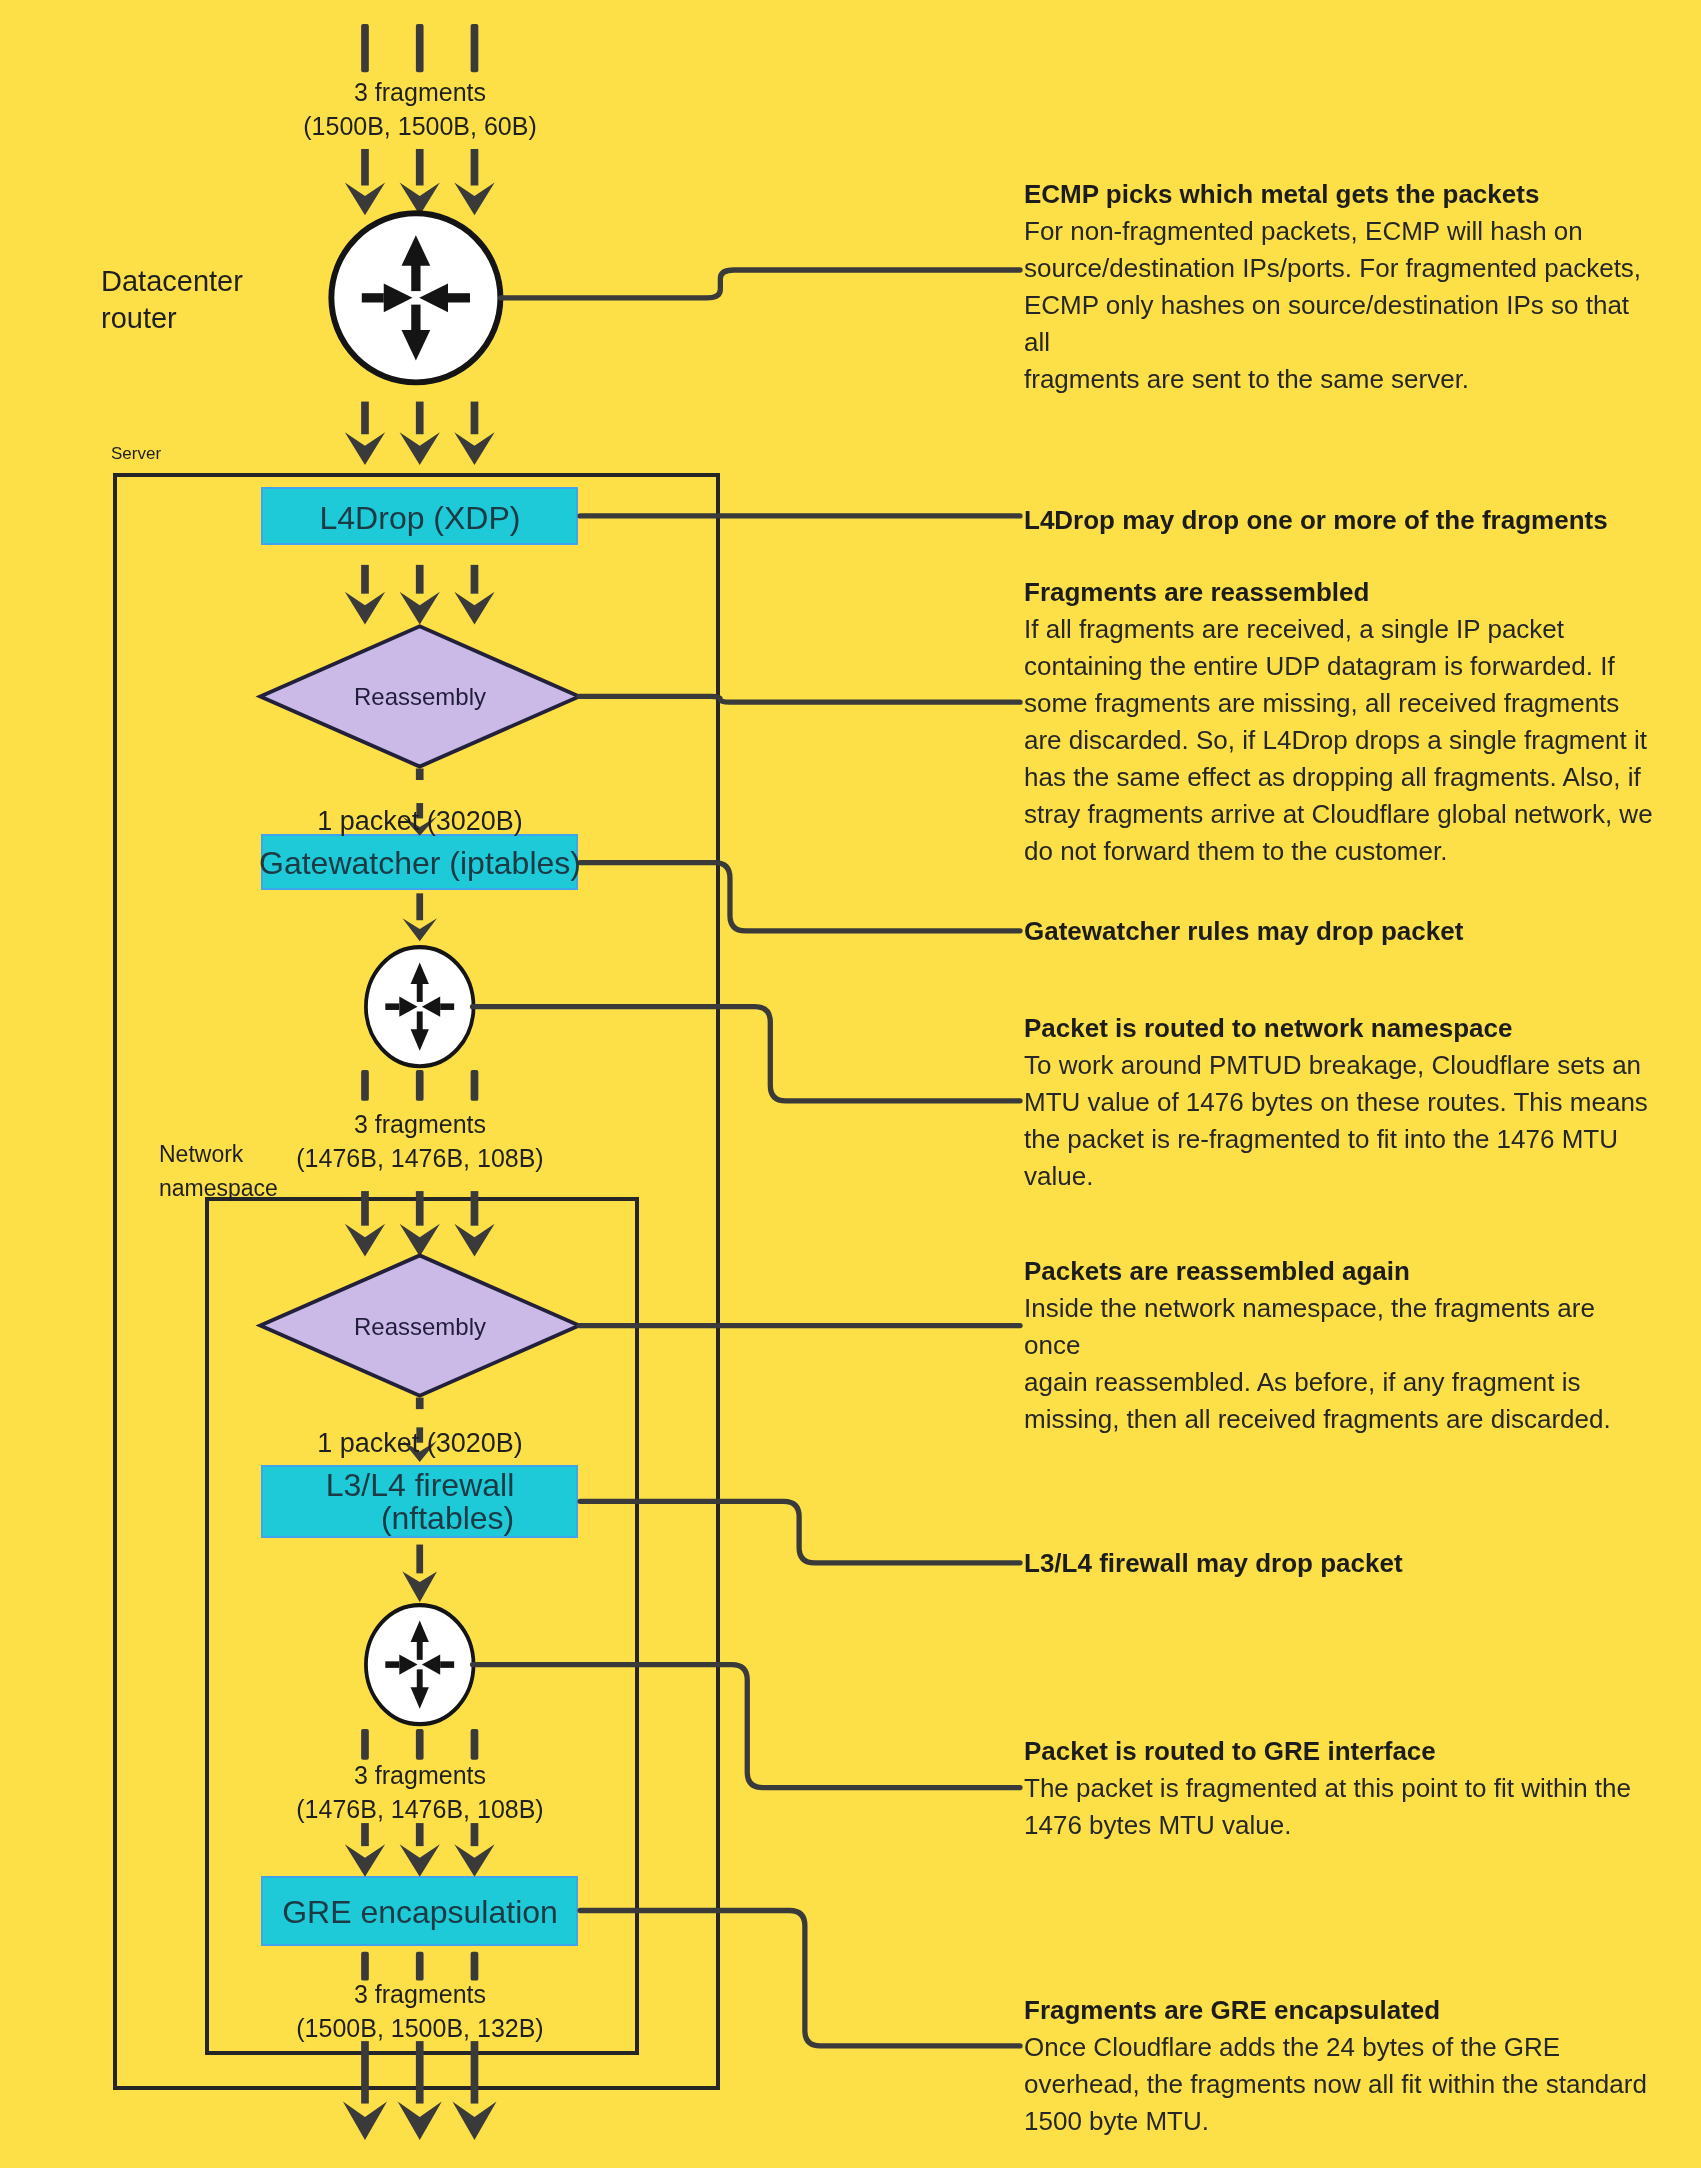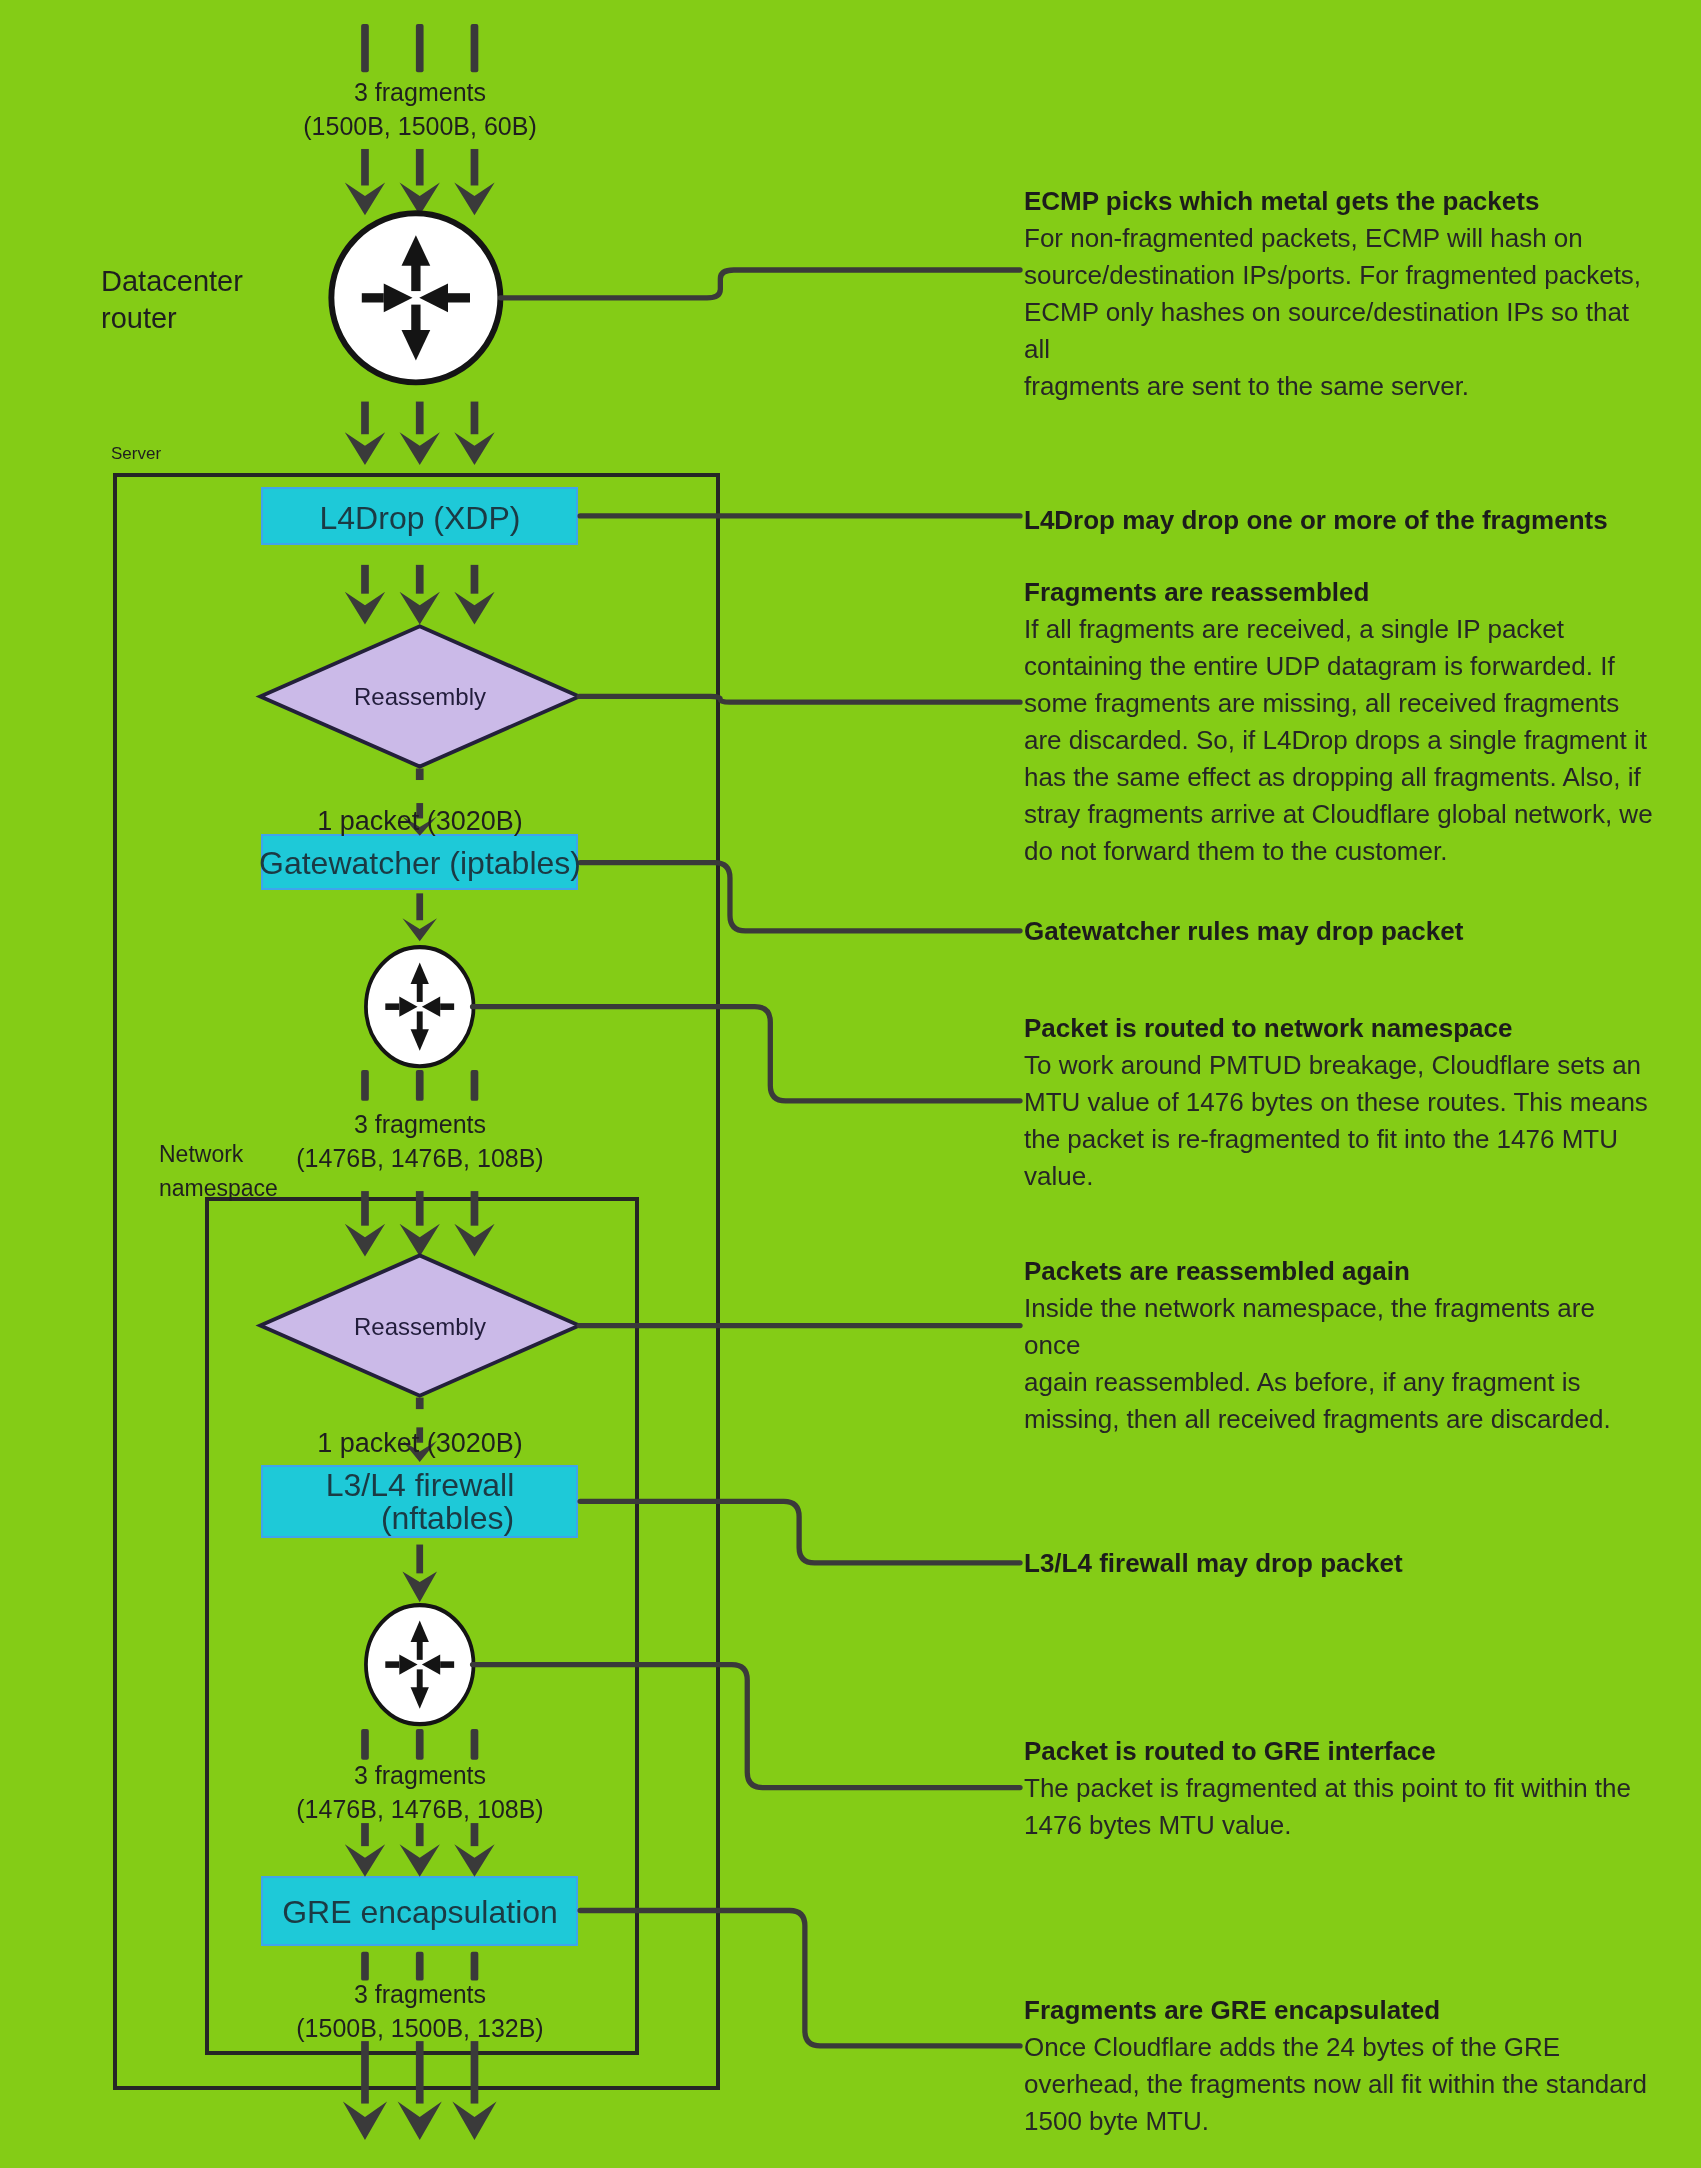--- a/index.html
+++ b/index.html
@@ -1,17 +1,17 @@
 <!DOCTYPE html>
 <html><head>
 <meta charset="utf-8">
 <style>
   html,body{margin:0;padding:0;background:#ffffff;}
   .canvas{
-    position:relative;width:1701px;height:2168px;background:#84cc16;overflow:hidden;
+    position:relative;width:1701px;height:2168px;background:#fde047;overflow:hidden;
     font-family:"Liberation Sans", sans-serif;color:#1f1f1f;
   }
   svg.overlay{position:absolute;left:0;top:0;z-index:3;pointer-events:none;}
   .frame{position:absolute;border:4.8px solid #262626;background:transparent;z-index:1;box-sizing:border-box;}
   .pbox{position:absolute;background:#1EC9D8;border:2.9px solid #3FA4EC;z-index:2;box-sizing:border-box;}
   .pbox-label{position:absolute;z-index:4;font-size:32px;color:#1B3A44;text-align:right;white-space:pre-line;line-height:33px;transform:translate(-50%,-50%);}
   .diamond-label{position:absolute;z-index:4;font-size:24px;color:#221D3B;text-align:center;transform:translate(-50%,-50%);}
   .flow-note{position:absolute;z-index:4;font-size:27px;color:#1f1f1f;text-align:center;transform:translateX(-50%);white-space:nowrap;margin-top:32px;}
   .frag-label{position:absolute;z-index:4;font-size:25px;color:#1f1f1f;text-align:center;line-height:34px;transform:translateX(-50%);white-space:pre-line;}
   .side-label{position:absolute;z-index:4;color:#1f1f1f;white-space:pre-line;}
@@ -196,21 +196,21 @@
 
   <div class="pbox-label" style="left:420px;top:1502px;">L3/L4 firewall
 (nftables)</div>
 
   <div class="frag-label" style="left:420px;top:1758px;"><span>3 fragments</span><br><span>(1476B, 1476B, 108B)</span></div>
 
   <div class="pbox-label" style="left:420px;top:1912px;">GRE encapsulation</div>
 
   <div class="frag-label" style="left:420px;top:1977px;"><span>3 fragments</span><br><span>(1500B, 1500B, 132B)</span></div>
 
-  <div class="annotation" style="top:183px;">
+  <div class="annotation" style="top:176px;">
     <div class="ann-title">ECMP picks which metal gets the packets</div>
     <div class="ann-body">For non-fragmented packets, ECMP will hash on
 source/destination IPs/ports. For fragmented packets,
 ECMP only hashes on source/destination IPs so that all
 fragments are sent to the same server.</div>
   </div>
   <div class="annotation" style="top:502px;">
     <div class="ann-title">L4Drop may drop one or more of the fragments</div>
   </div>
   <div class="annotation" style="top:574px;">

